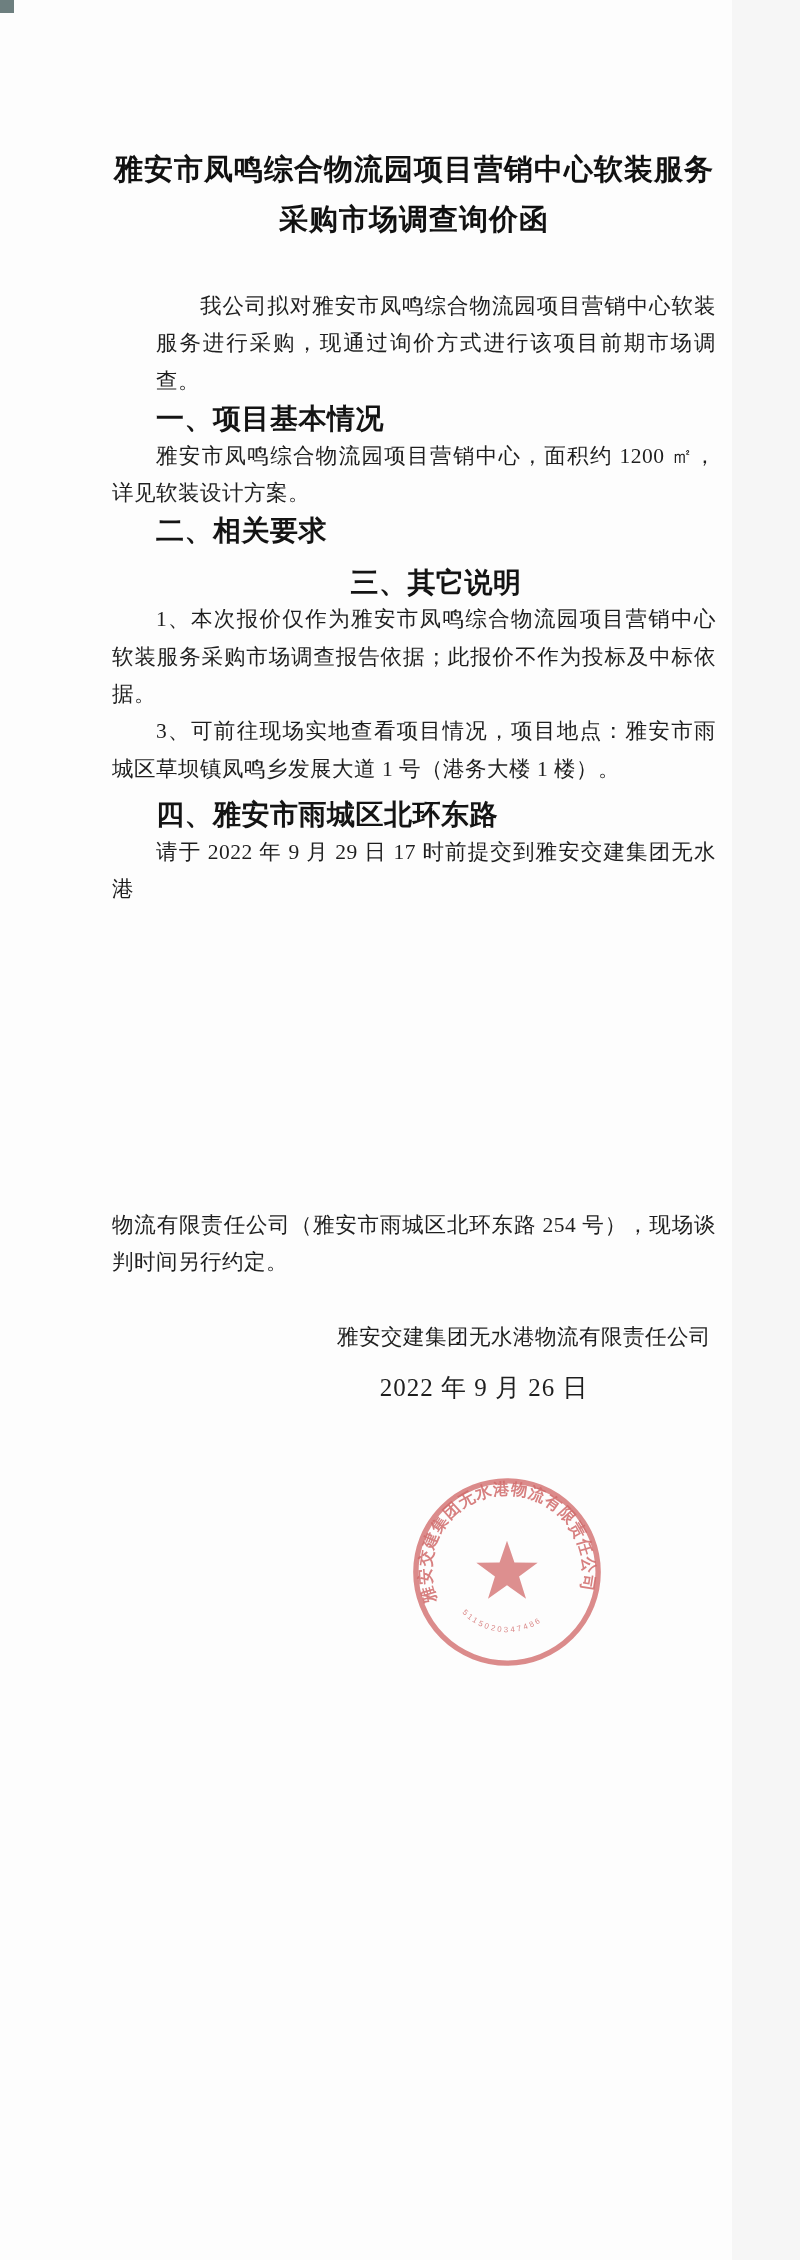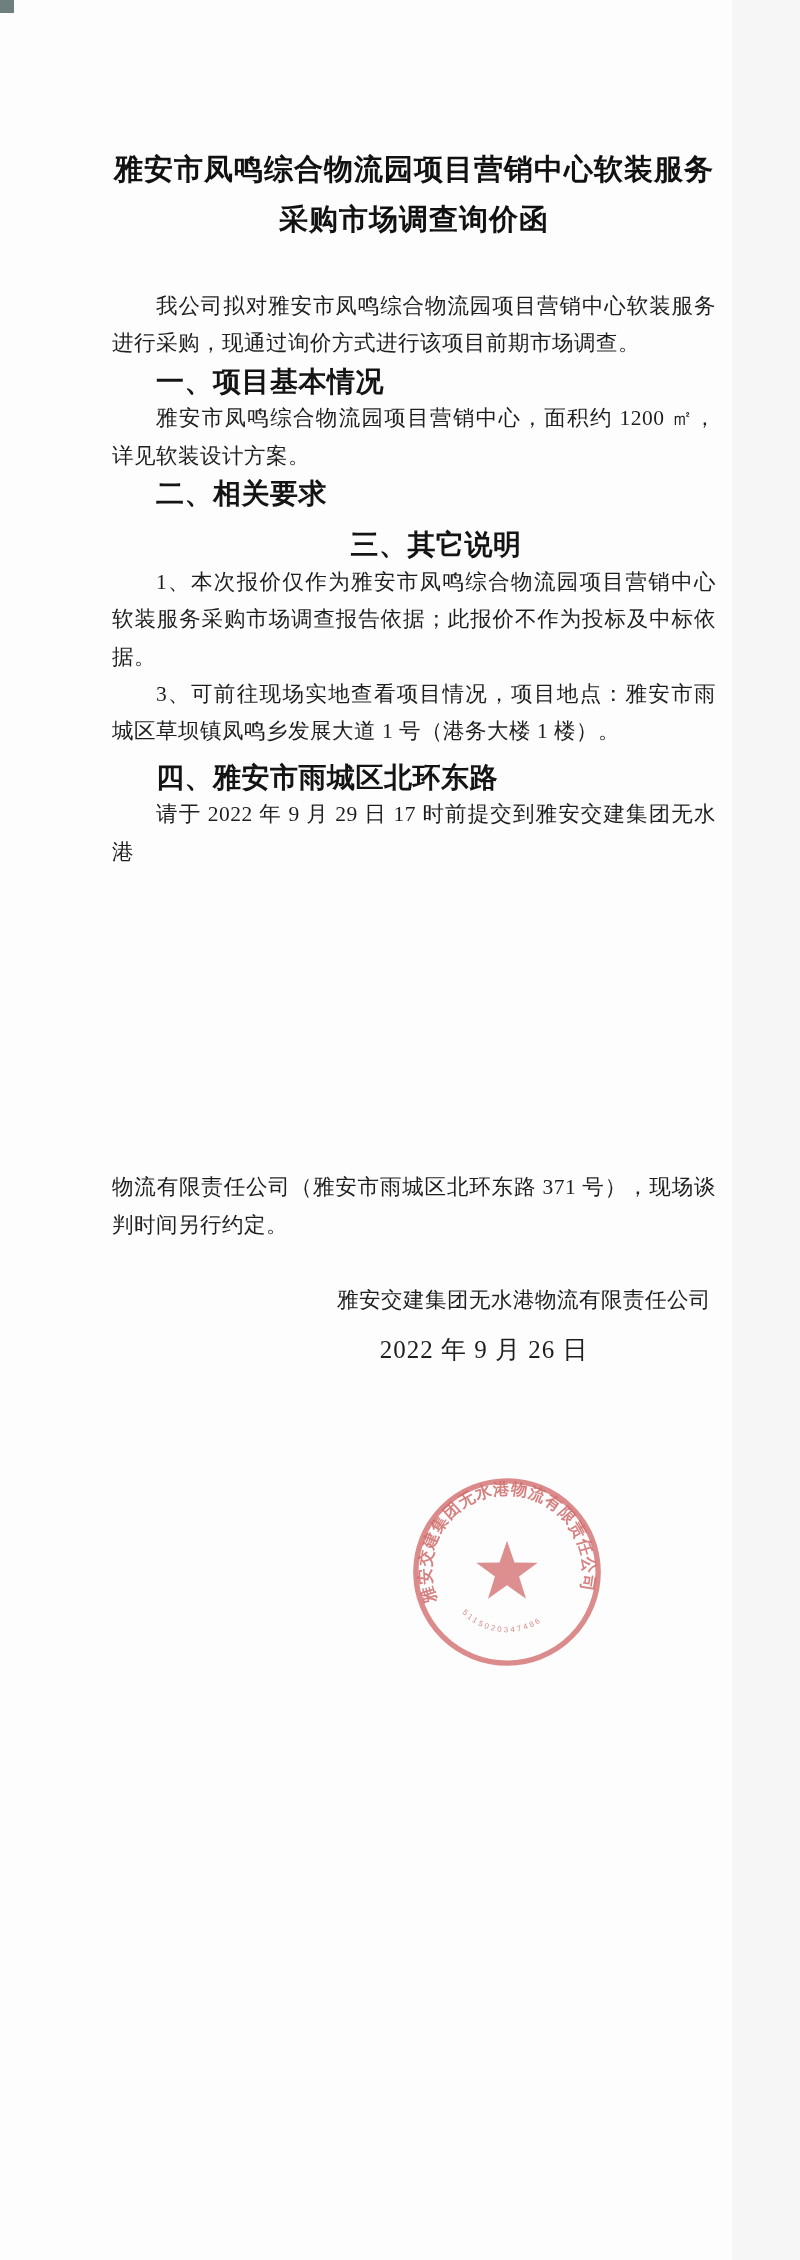--- a/index.html
+++ b/index.html
@@ -32,21 +32,21 @@
     color:#111;
   }
   .body-text{
     font-size:21.5px;
     line-height:37.4px;
     text-align:justify;
     letter-spacing:.5px;
   }
   p{margin:0;}
   .indent{text-indent:44px;}
-  .intro{margin-top:44px;}
+  .intro{margin-top:44px;margin-left:44px;}
   .sec-heading{
     font-family:"Liberation Sans","DejaVu Sans",sans-serif;
     font-weight:700;
     font-size:28px;
     line-height:37.4px;
     text-indent:44px;
     letter-spacing:.5px;
     color:#141414;
   }
   .sec3{margin-top:14px;text-align:center;}
@@ -103,21 +103,21 @@
 
     <p class="sec-heading sec3">三、其它说明</p>
     <p class="body-text indent">1、本次报价仅作为雅安市凤鸣综合物流园项目营销中心软装服务采购市场调查报告依据；此报价不作为投标及中标依据。</p>
     <p class="body-text indent">3、可前往现场实地查看项目情况，项目地点：雅安市雨城区草坝镇凤鸣乡发展大道 1 号（港务大楼 1 楼）。</p>
 
     <p class="sec-heading sec4">四、雅安市雨城区北环东路</p>
     <p class="body-text indent">请于 2022 年 9 月 29 日 17 时前提交到雅安交建集团无水港</p>
 
     <div class="page-gap"></div>
 
-    <p class="body-text">物流有限责任公司（雅安市雨城区北环东路 371 号），现场谈判时间另行约定。</p>
+    <p class="body-text">物流有限责任公司（雅安市雨城区北环东路 254 号），现场谈判时间另行约定。</p>
 
 
     <div class="signature">
       <div class="sig-company">雅安交建集团无水港物流有限责任公司</div>
       <div class="sig-date">2022 年 9 月 26 日</div>
     </div>
 
   </div>
 
   <svg class="seal" viewBox="0 0 200 200" xmlns="http://www.w3.org/2000/svg">

